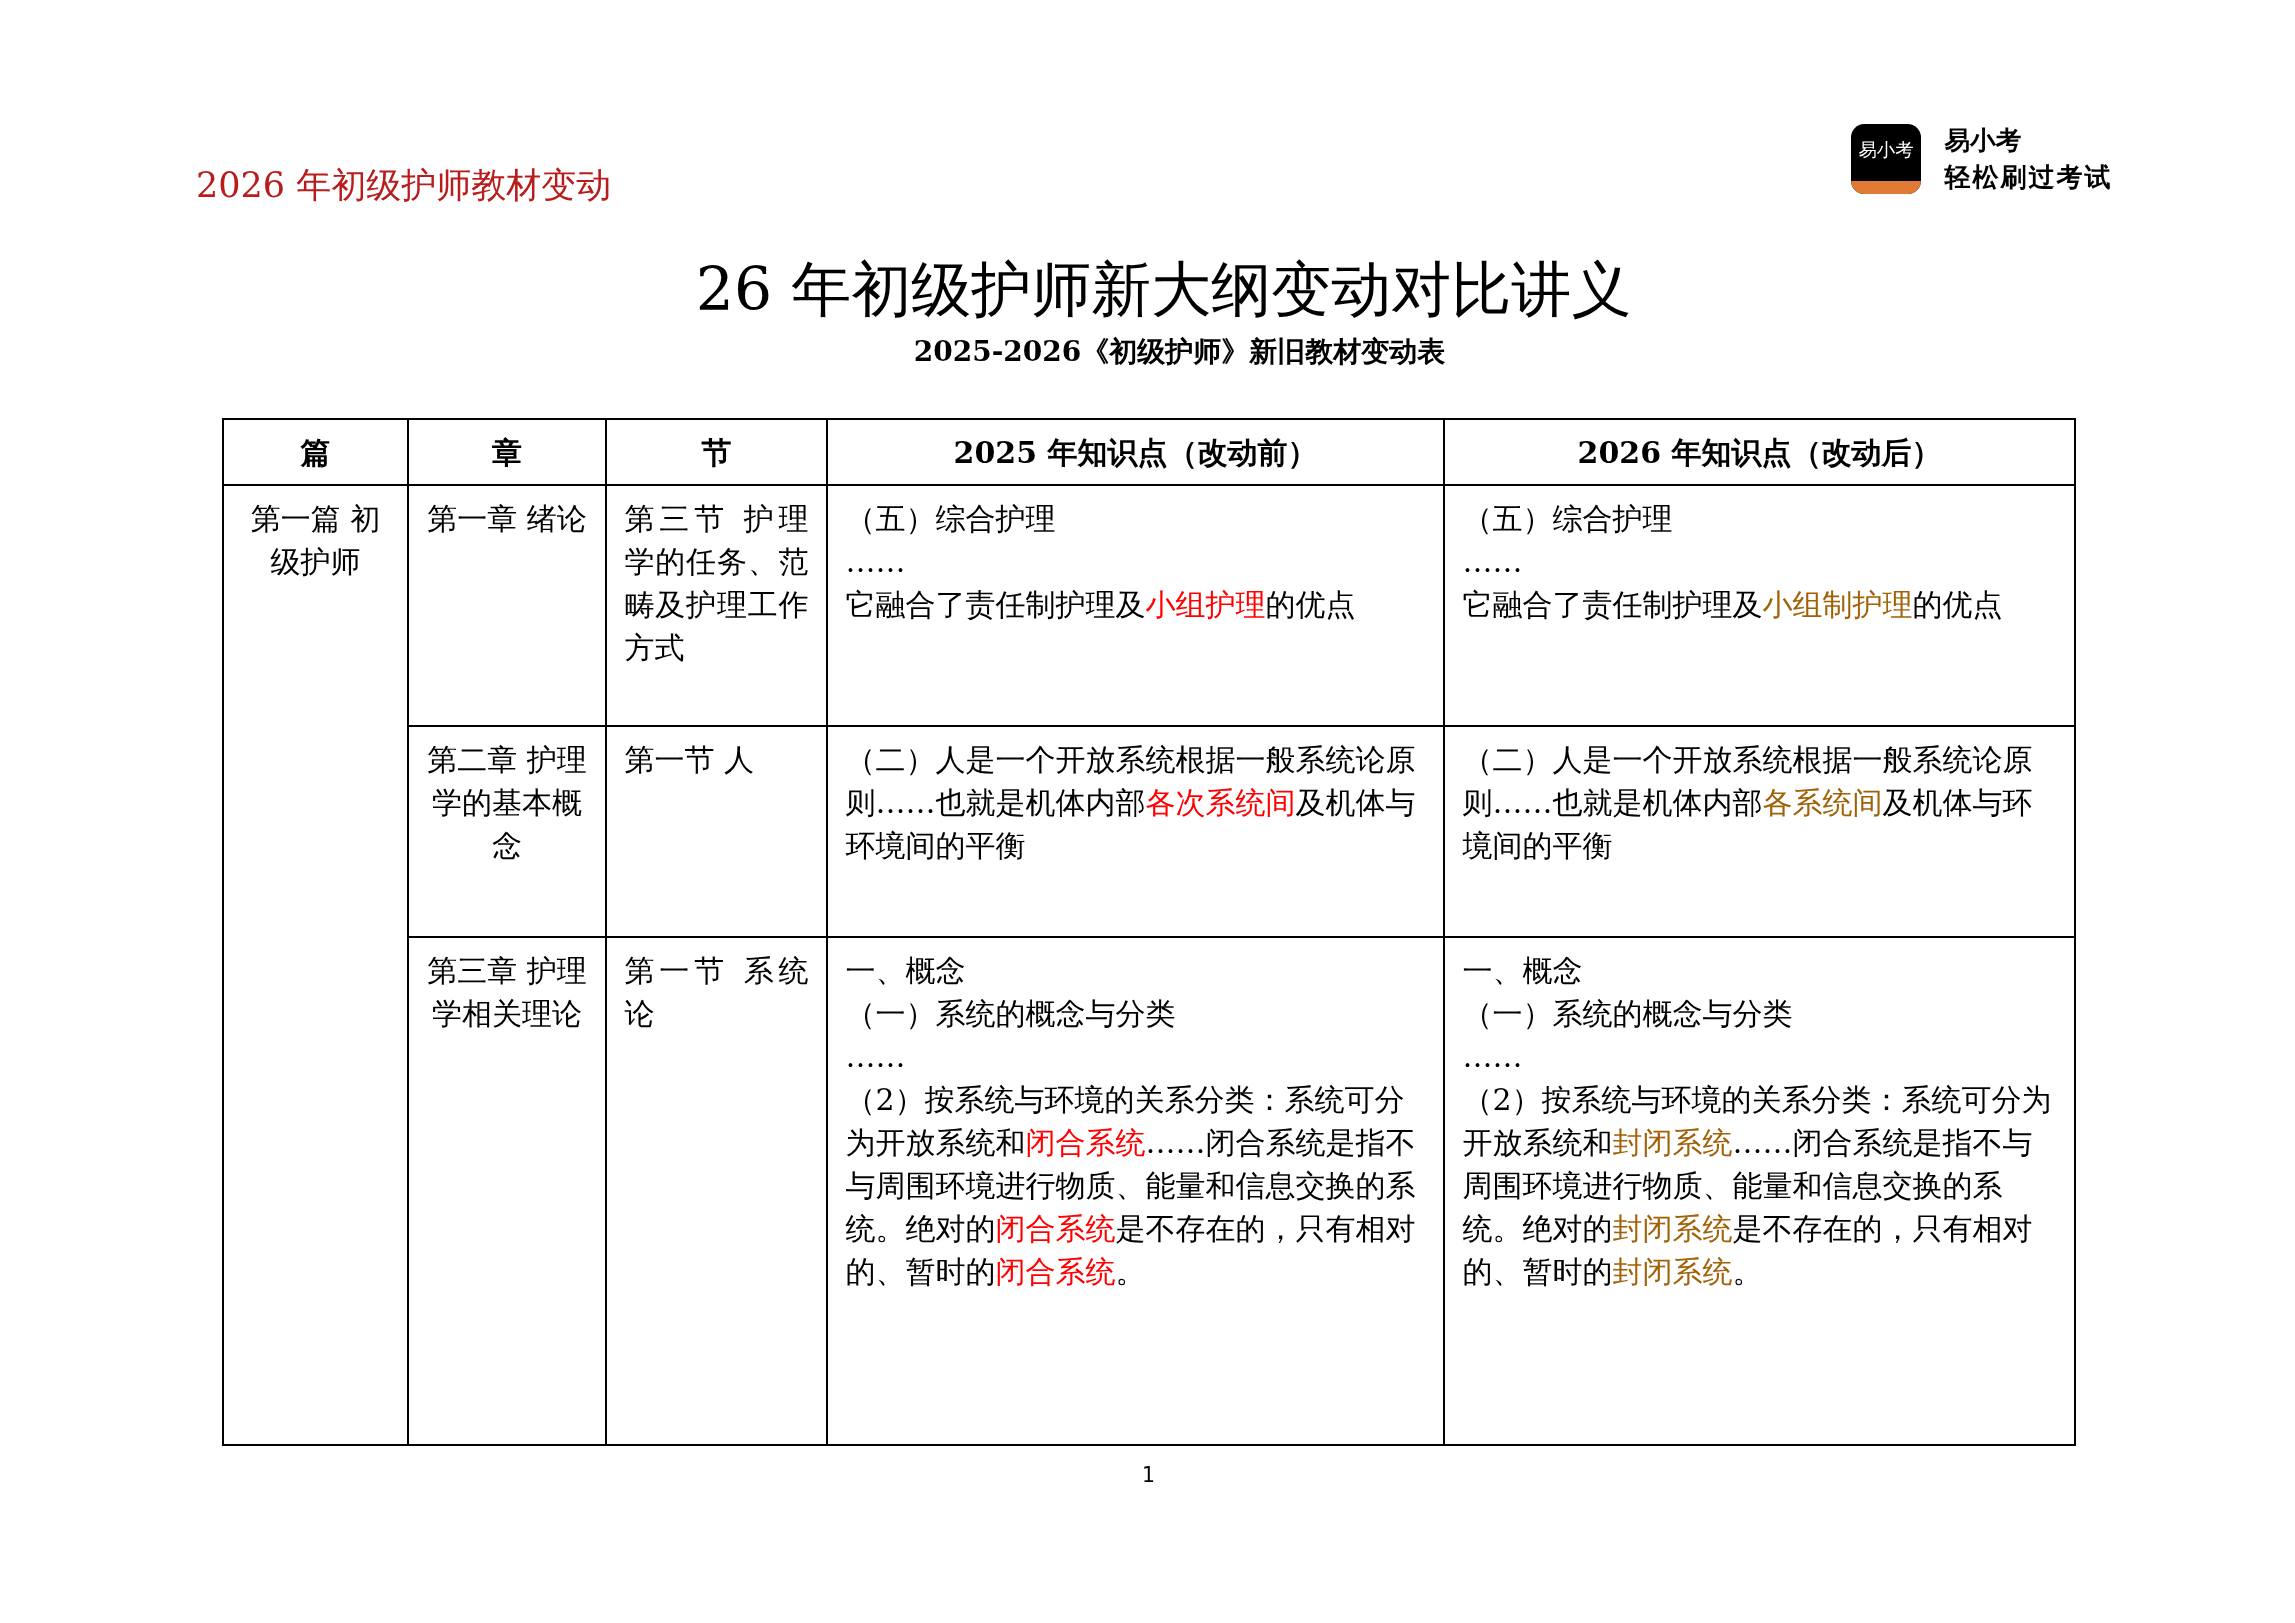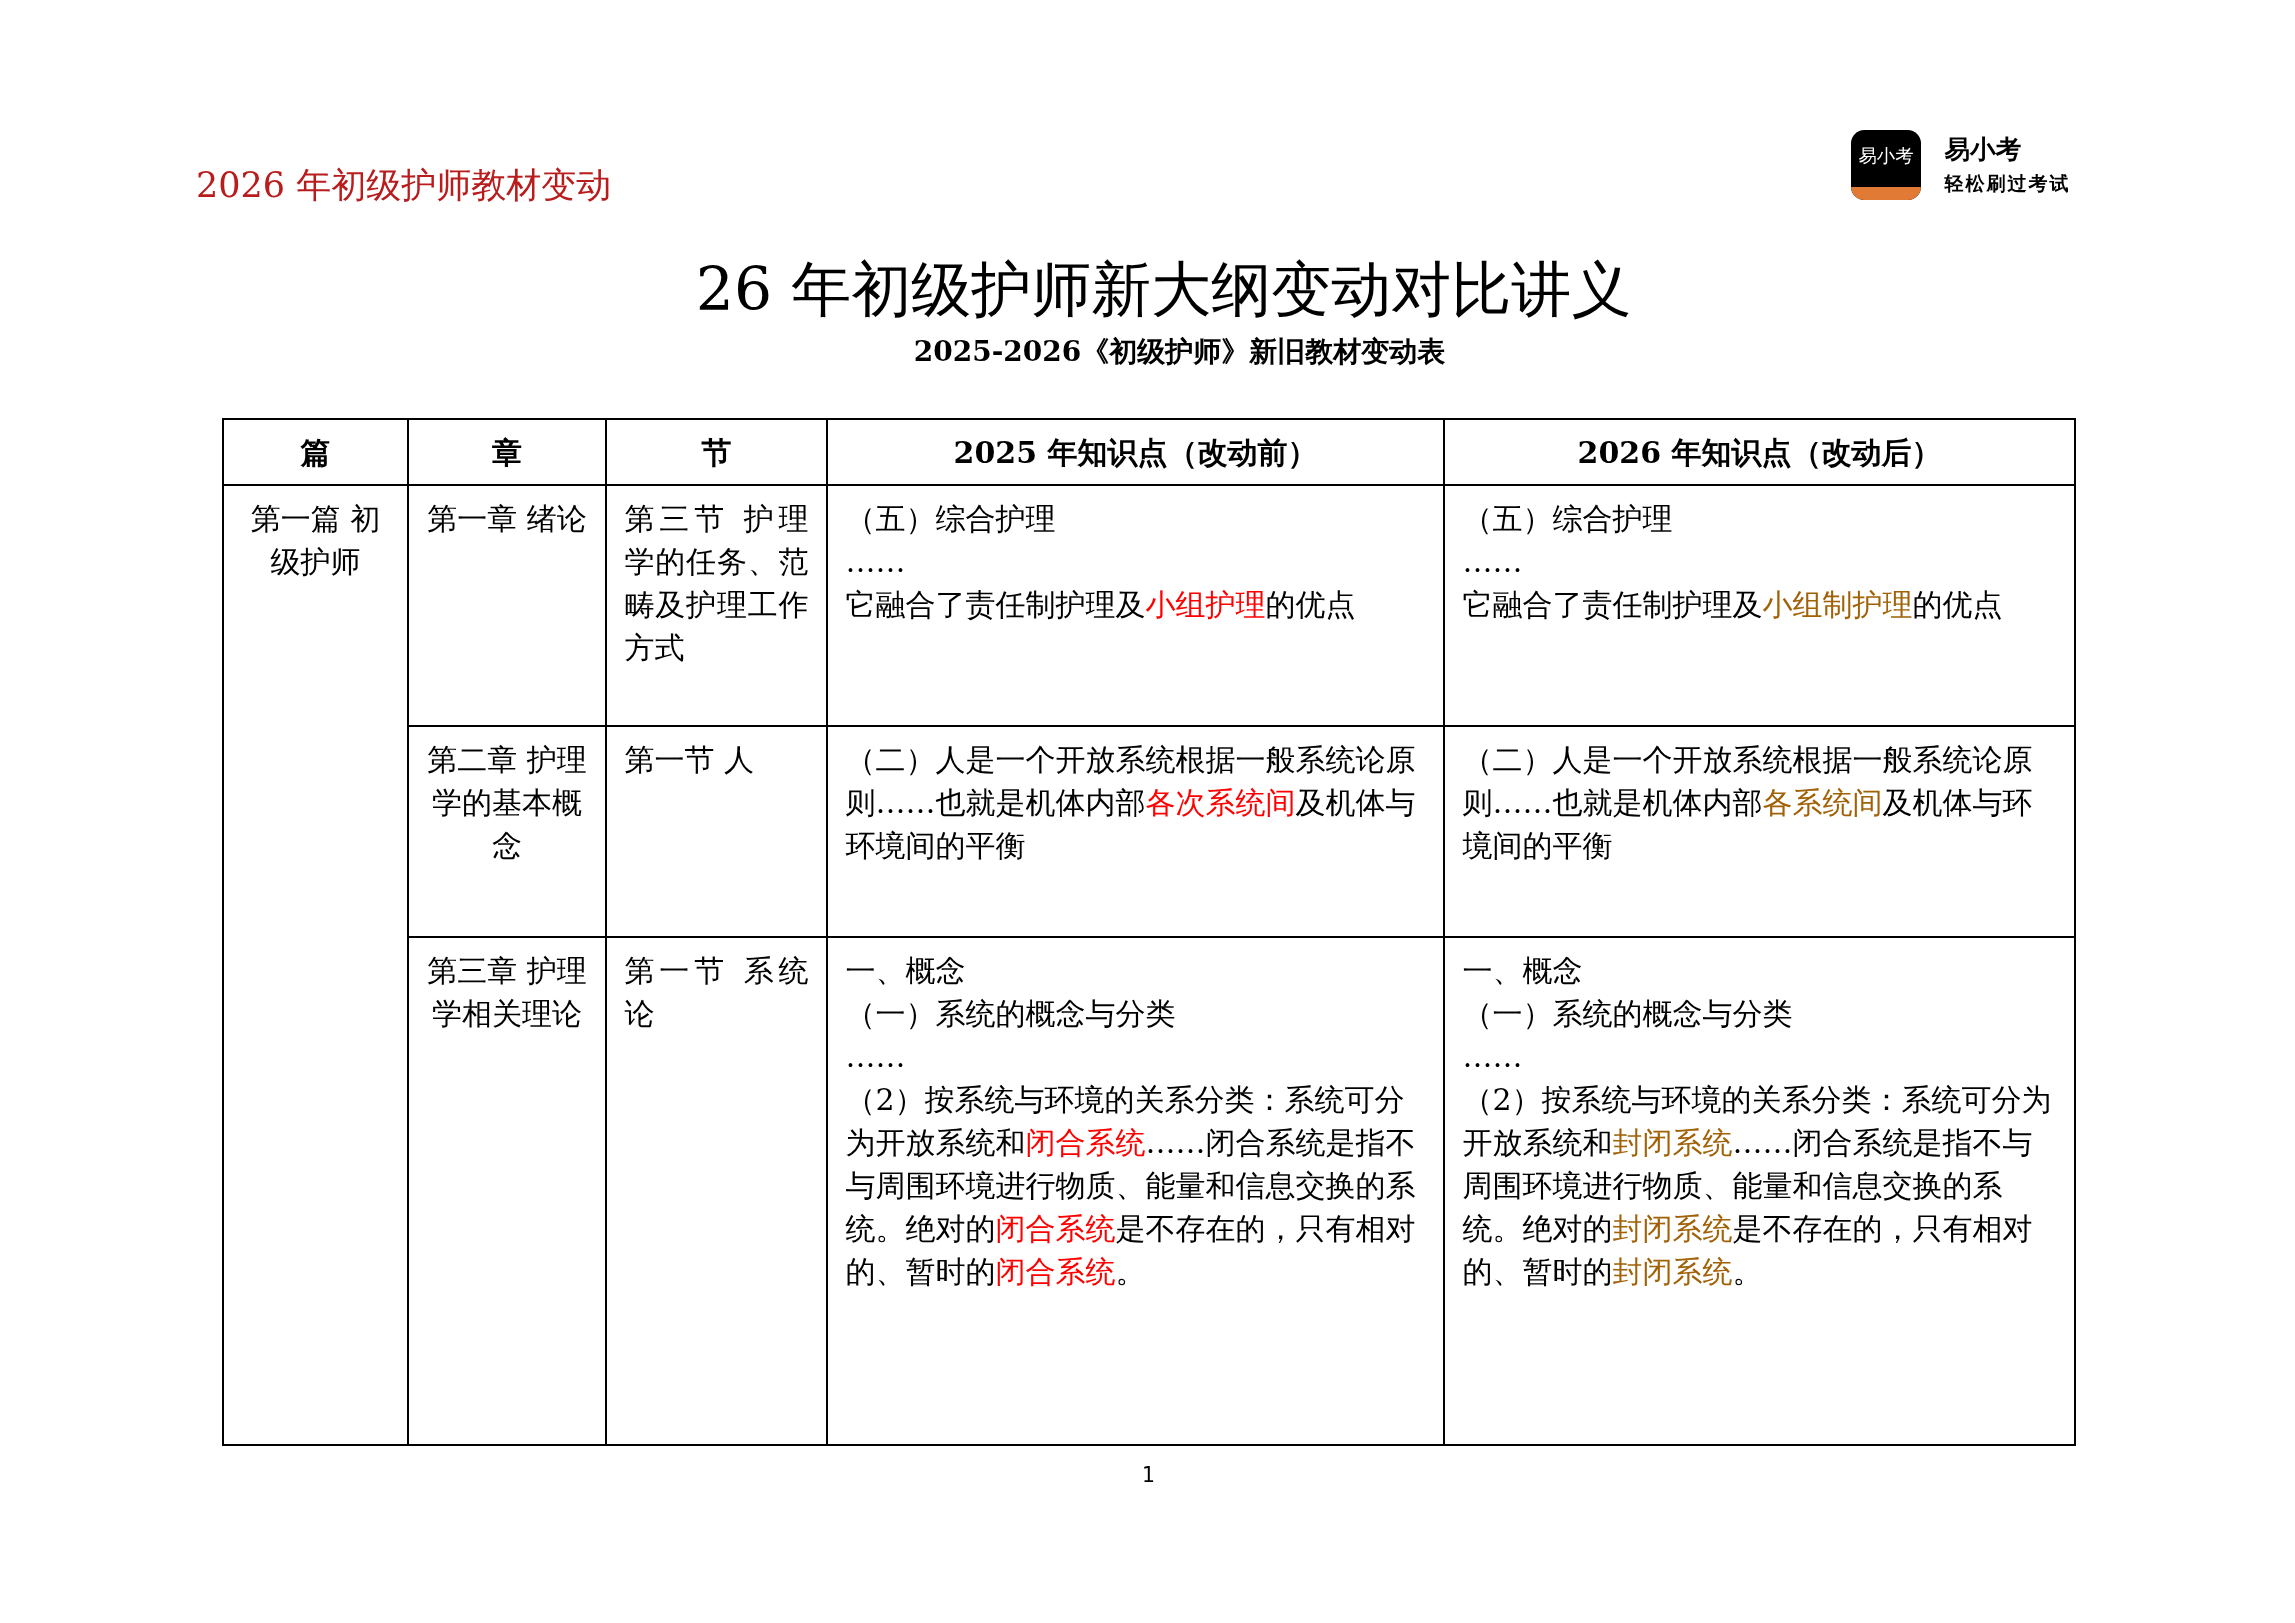--- a/index.html
+++ b/index.html
@@ -1,27 +1,27 @@
 <!DOCTYPE html>
 <html style="font-size:8.2px"><head>
 <meta charset="utf-8">
 <style>
   html, body { margin:0; padding:0; background:#ffffff; }
   body { width:2295px; height:1623px; position:relative; overflow:hidden;
          font-family:"DejaVu Serif","Liberation Serif",serif; color:#000; }
   .doc-tag { position:absolute; left:196px; top:168px; font-size:35px; color:#b91c1c;
              font-family:"DejaVu Serif","Liberation Serif",serif; line-height:1; }
-  .brand { position:absolute; left:1851px; top:130px; display:flex; align-items:center; }
+  .brand { position:absolute; left:1851px; top:124px; display:flex; align-items:center; }
   .logo { width:70px; height:70px; border-radius:13.3px; overflow:hidden; position:relative; background:#000; }
   .logo .band { position:absolute; left:0; right:0; bottom:0; height:13.3px; background:#e07a35; }
   .logo .txt { position:absolute; left:0; right:0; top:17.4px; text-align:center; color:#fff;
                font-size:18.4px; font-family:"DejaVu Sans","Liberation Sans",sans-serif; line-height:1; }
   .brand-text { margin-left:23.5px; display:flex; flex-direction:column; }
   .brand-name { font-size:25.6px; line-height:1; font-family:"DejaVu Sans","Liberation Sans",sans-serif; font-weight:bold; }
-  .brand-slogan { font-size:19px; line-height:1; margin-top:11.2px; font-family:"DejaVu Sans","Liberation Sans",sans-serif; font-weight:bold; letter-spacing:2px; }
+  .brand-slogan { font-size:26px; line-height:1; margin-top:11.2px; font-family:"DejaVu Sans","Liberation Sans",sans-serif; font-weight:bold; letter-spacing:2px; }
   .title { position:absolute; left:16px; width:2295px; top:256px; text-align:center; font-size:60px; line-height:1.1; }
   .subtitle { position:absolute; left:0; width:2295px; top:337px; text-align:center; font-size:28px; font-weight:bold; line-height:1.1;margin-left:32px; }
   table.cmp { position:absolute; left:222px; top:418px; border-collapse:collapse; width:1852px; table-layout:fixed; }
   table.cmp td, table.cmp th { border:2px solid #000; vertical-align:top; font-size:30px; line-height:43px; padding:11.2px 17.4px; }
   table.cmp th { font-weight:bold; text-align:center; vertical-align:middle; height:43px; padding:0 5.1px; }
   td.c-pian, td.c-zhang { text-align:center; vertical-align:middle; }
   td.c-jie { text-align:justify; }
   .red { color:#ff0000; }
   .blue { color:#a16207; }
   .page-num { position:absolute; left:1142px; top:1463px; font-size:20.4px; font-family:"DejaVu Sans","Liberation Sans",sans-serif; }

